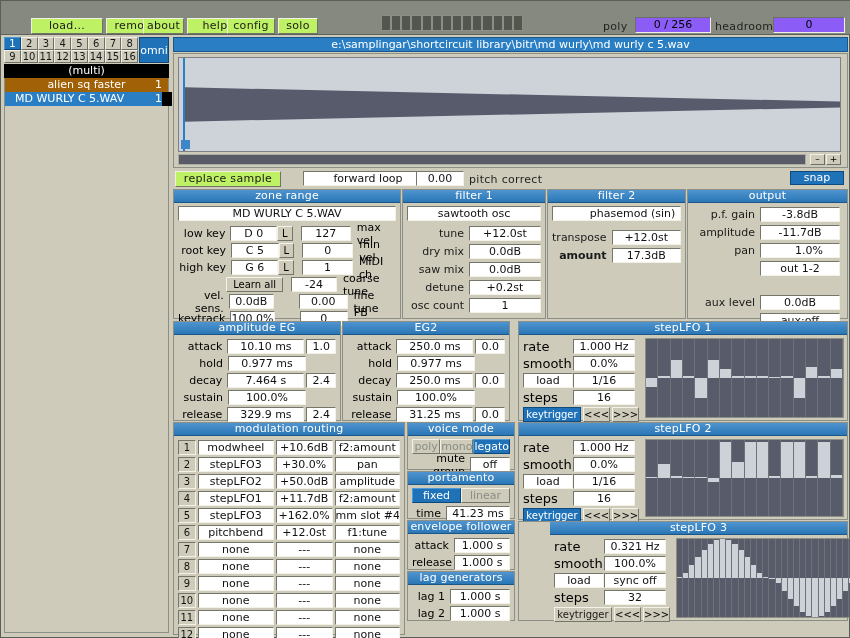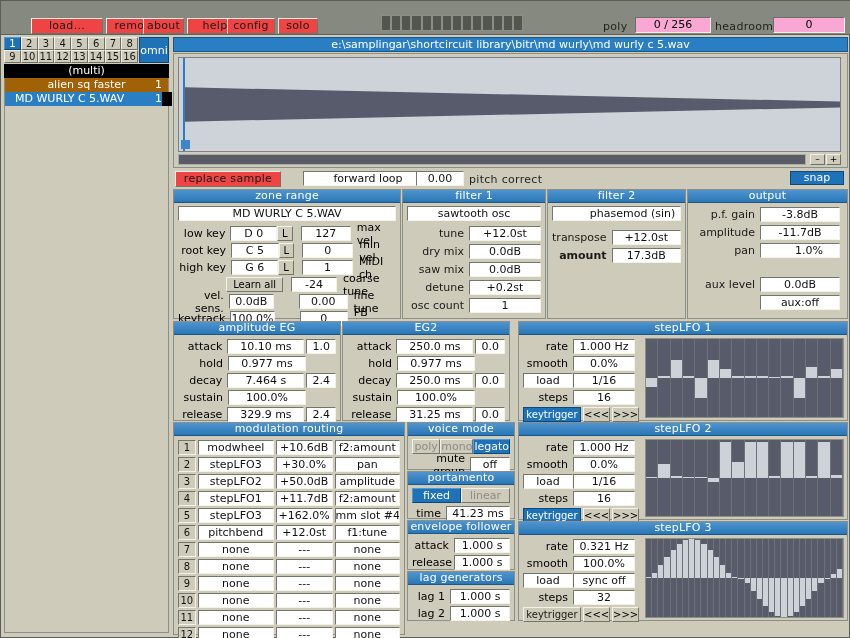--- a/index.html
+++ b/index.html
@@ -26,21 +26,21 @@
   
   .toolbar {
     position: absolute; left: 0; top: 0;
     width: 850px; height: 34px;
     background: #86897f;
     border-bottom: 1px solid #5f625c;
   }
   .btn {
     position: absolute;
     height: 16px;
-    background: #ef4444;
+    background: #bef264;
     border: 1px solid;
     border-color: #f2efe4 #70736c #70736c #f2efe4;
     text-align: center;
     line-height: 14px;
     font-size: 11px;
     color: #1a1a1a;
     letter-spacing: .3px;
     cursor: pointer;
     user-select: none;
   }
@@ -56,21 +56,21 @@
   .meter span { flex: 1; height: 14px; background: #53564f; }
 
   .tlabel {
     position: absolute;
     font-size: 11px; color: #1f211d;
     letter-spacing: .3px;
   }
   .tfield {
     position: absolute;
     height: 16px;
-    background: #f9a8d4;
+    background: #8b5cf6;
     border: 1px solid;
     border-color: #6c6f68 #f2efe4 #f2efe4 #6c6f68;
     text-align: center; line-height: 14px;
     font-size: 11px;
   }
 
   
   .partgrid {
     position: absolute; left: 3px; top: 36px;
     width: 134px; height: 26px;
@@ -243,21 +243,21 @@
   
   .mr-row { display:flex; align-items:center; height:16px; margin-bottom:1px; }
   .mr-n  { width: 18px; font-size:10px; }
   .mr-s  { width: 78px; margin-left: 2px; }
   .mr-a  { width: 58px; margin-left: 2px; }
   .mr-d  { width: 67px; margin-left: 2px; }
 
   
   .lfo-left { position:absolute; left:4px; top:3px; width:120px; }
   .lfo-row { display:flex; align-items:center; height:17px; }
-  .lfo-lbl { width: 50px; text-align:right; padding-right:5px; font-size:11px; }
+  .lfo-lbl { width: 50px; padding-right:5px; font-size:13px; }
   .lfo-f  { width: 62px; }
   .lfo-load { width: 50px; }
   .keytrig {
     width: 58px; height: 15px;
     background: #1f72b8; color:#fff;
     border: 1px solid #0e4a7c;
     font-size: 10px; text-align:center; line-height:13px;
     cursor:pointer;
   }
   .keytrig.off { background:#cfcbbb; color:#1a1a1a; border-color:#f4f1e6 #737669 #737669 #f4f1e6; }
@@ -486,20 +486,24 @@
             <div class="fld" style="width: 80px;">-3.8dB</div>
           </div>
           <div class="row">
             <div class="lbl" style="width: 68px;">amplitude</div>
             <div class="fld" style="width: 80px;">-11.7dB</div>
           </div>
           <div class="row">
             <div class="lbl" style="width: 68px;">pan</div>
             <div class="fld" style="width: 80px; padding-left: 18px;">1.0%</div>
           </div>
+          <div class="row">
+            <div class="lbl" style="width: 68px;"></div>
+            <div class="fld" style="width: 80px;">out 1-2</div>
+          </div>
         </div>
       <div class="row" style="margin-top:18px;">
         <div class="lbl" style="width:68px;">aux level</div>
         <div class="fld" style="width:80px;">0.0dB</div>
       </div>
       <div class="row">
         <div class="lbl" style="width:68px;"></div>
         <div class="fld" style="width:80px;">aux:off</div>
       </div>
     </div>
@@ -849,21 +853,21 @@
           <div class="stepcol">
             <div class="stepbar" style="bottom: 50%; height: 47.5%;"></div>
           </div>
           <div class="stepcol">
             <div class="stepbar" style="bottom: 50%; height: 4%;"></div>
           </div>
         </div>
     </div>
   </div>
 
-  <div class="panel" style="left:517px; top:520px; width:330px; height:100px;">
+  <div class="panel" style="left:517px; top:520px; width:330px; height:100px;padding-left:31px;">
     <div class="phead">stepLFO 3</div>
     <div class="pbody" style="padding:0;">
       <div class="lfo-left" id="lfo3-left">
           <div class="lfo-row">
             <div class="lfo-lbl">rate</div>
             <div class="fld lfo-f">0.321 Hz</div>
           </div>
           <div class="lfo-row">
             <div class="lfo-lbl">smooth</div>
             <div class="fld lfo-f">100.0%</div>

